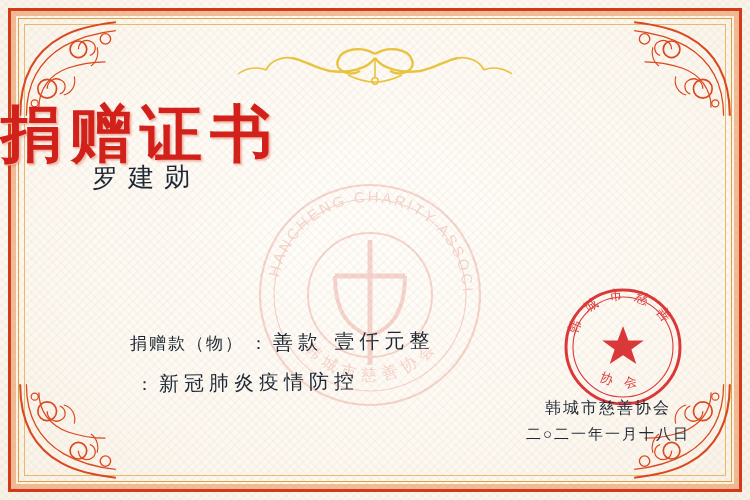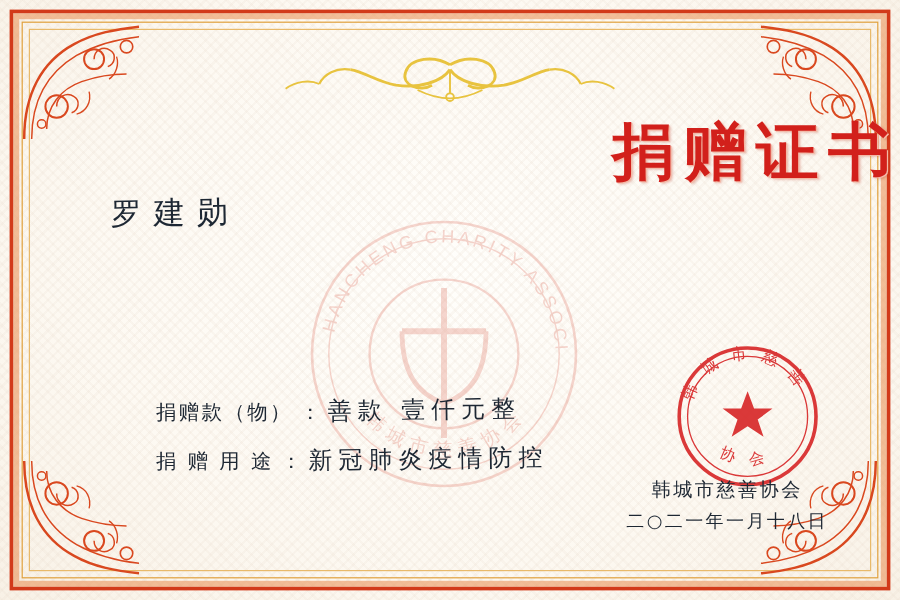--- a/index.html
+++ b/index.html
@@ -56,23 +56,23 @@
 
   
   .watermark{
     position:absolute;left:255px;top:180px;width:230px;height:230px;
     opacity:.30;color:#e07a6a;pointer-events:none;
   }
   .watermark svg{display:block;width:100%;height:100%;}
 
   
   .title{
-    position:absolute;top:92px;left:0;right:0;text-align:right;
+    position:absolute;top:92px;left:0;right:0;text-align:left;
     font-family:"DejaVu Serif","Liberation Serif",serif;
-    font-size:52px;font-weight:bold;letter-spacing:8px;
+    font-size:62px;font-weight:bold;letter-spacing:8px;
     color:#d2201b;
     text-shadow:1px 1px 0 #f4b9a6, 2px 2px 2px rgba(180,40,20,.25);
   }
 
   
   .recipient{
     position:absolute;left:92px;top:160px;
     font-family:"DejaVu Serif","Liberation Serif",serif;
     font-size:26px;letter-spacing:10px;color:#1d2733;
     transform:rotate(-1.2deg);
@@ -101,21 +101,21 @@
     transform:rotate(-0.8deg);
   }
 
   
   .signature{
     position:absolute;right:60px;bottom:56px;text-align:center;
     font-family:"DejaVu Sans","Liberation Sans",sans-serif;
     color:#1d2733;
   }
   .org-name{font-size:16px;letter-spacing:2px;margin-bottom:6px;}
-  .sig-date{font-size:15px;letter-spacing:2px;}
+  .sig-date{font-size:15px;letter-spacing:2px;font-family:Liberation Serif, serif;}
 
   
   .seal{
     position:absolute;right:66px;bottom:92px;width:122px;height:122px;
     color:#d61f20;opacity:.88;
   }
   .seal svg{display:block;width:100%;height:100%;}
 </style>
 </head>
 <body>
@@ -230,21 +230,20 @@
   <div class="recipient">罗建勋</div>
 
 
   <div class="details">
     <div class="detail-row">
       <span class="detail-label">捐赠款（物）</span>
       <span class="detail-colon">：</span>
       <span class="detail-value">善款 壹仟元整</span>
     </div>
     <div class="detail-row">
-      <span class="detail-label">捐 赠 用 途</span>
       <span class="detail-colon">：</span>
       <span class="detail-value">新冠肺炎疫情防控</span>
     </div>
   </div>
 
   <div class="seal">
     <svg viewBox="0 0 122 122" fill="none" stroke="currentColor" stroke-width="3">
       <circle cx="61" cy="61" r="57"></circle>
       <circle cx="61" cy="61" r="50" stroke-width="1.1"></circle>
       <polygon points="61,40 66.4,54.5 81.8,54.5 69.4,63.6 74.3,78 61,69.2 47.7,78 52.6,63.6 40.2,54.5 55.6,54.5" fill="currentColor" stroke="none"></polygon>

